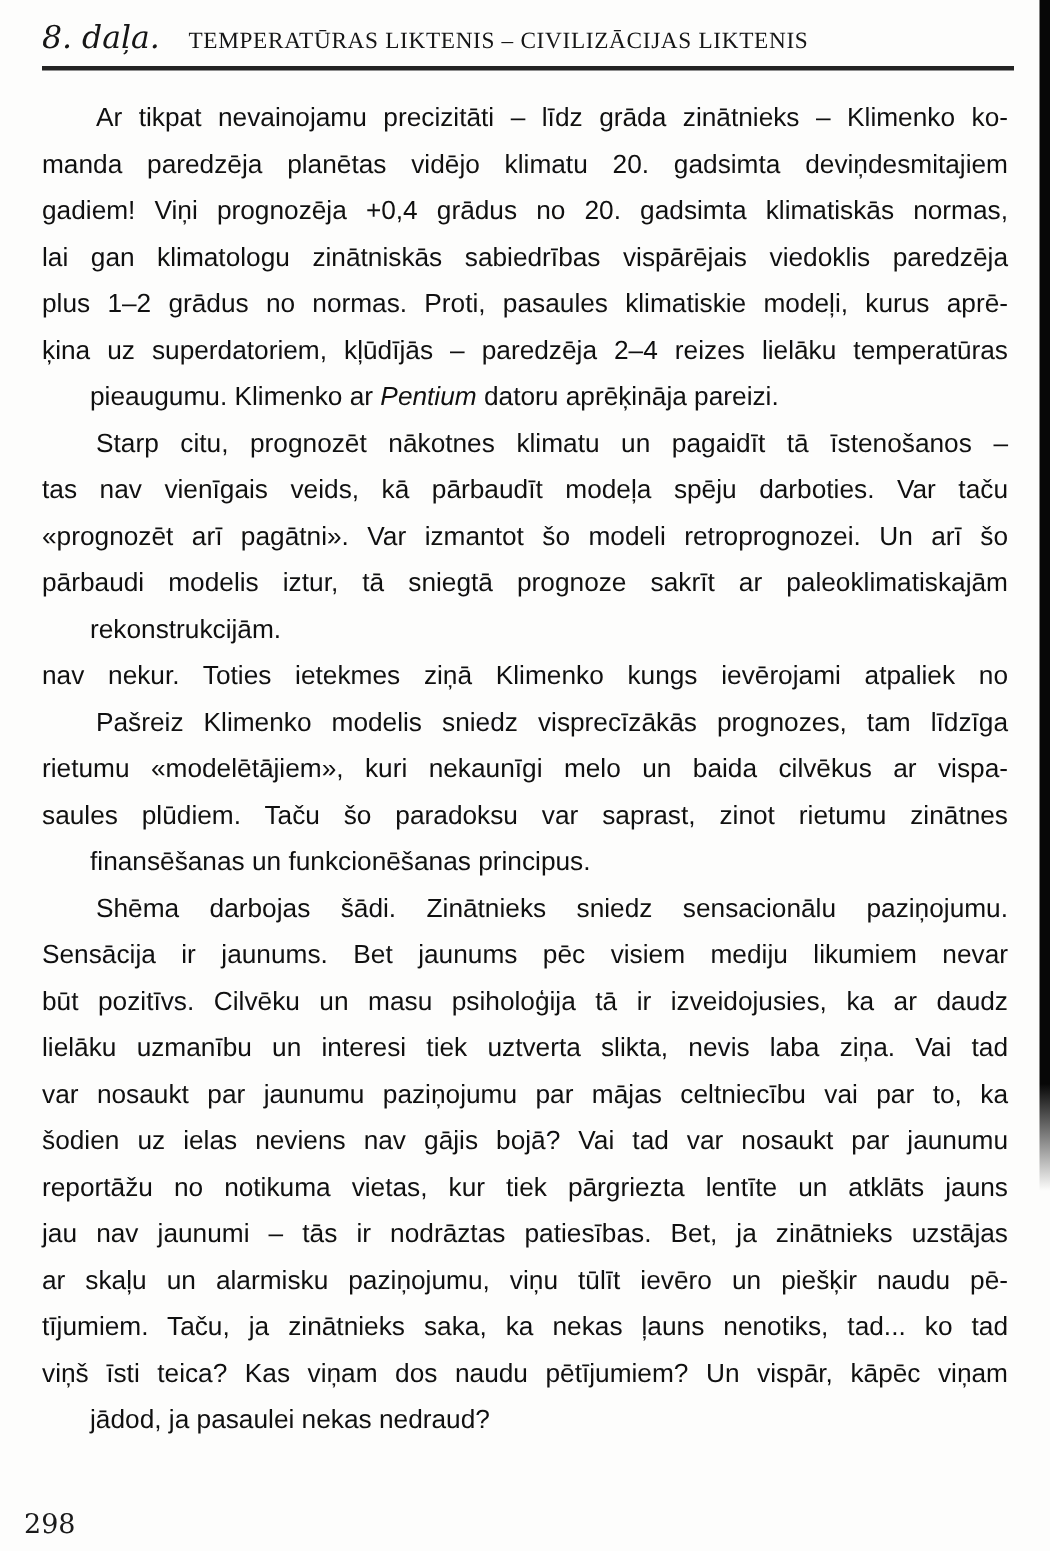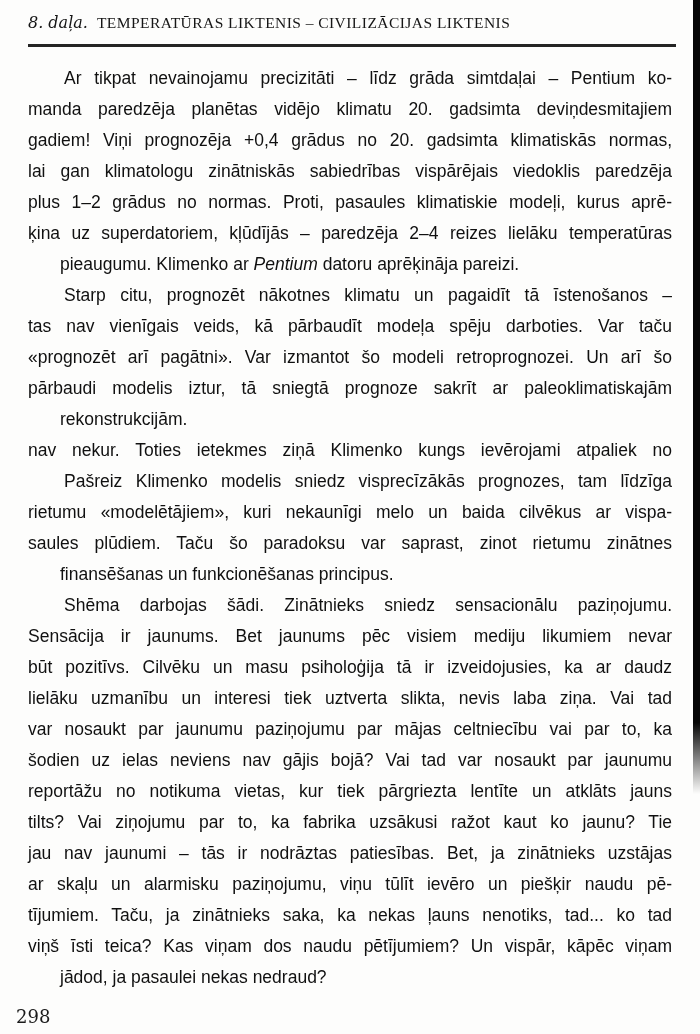--- a/index.html
+++ b/index.html
@@ -21,22 +21,22 @@
     left: 28px;
     top: 13px;
     width: 650px;
     white-space: nowrap;
     font-family: "Liberation Serif", serif;
     color: #161616;
   }
   .part-label {
     font-family: "DejaVu Serif", serif;
     font-style: italic;
-    font-size: 16px;
-    margin-right: 9px;
+    font-size: 21px;
+    margin-right: 19px;
   }
   .pg-title {
     font-family: "Liberation Serif", serif;
     font-size: 15.5px;
     letter-spacing: 0.45px;
   }
 
   .rule {
     position: absolute;
     left: 28px;
@@ -93,21 +93,21 @@
 
   <div class="pg-header">
     <span class="part-label">8. daļa.</span><span class="pg-title">TEMPERATŪRAS LIKTENIS – CIVILIZĀCIJAS LIKTENIS</span>
   </div>
 
   <div class="rule"></div>
 
   <div class="bodytext">
 
     <div class="para">
-      <span class="line first">Ar tikpat nevainojamu precizitāti – līdz grāda simtdaļai – Pentium ko-</span>
+      <span class="line first">Ar tikpat nevainojamu precizitāti – līdz grāda zinātnieks – Klimenko ko-</span>
       <span class="line">manda paredzēja planētas vidējo klimatu 20. gadsimta deviņdesmitajiem</span>
       <span class="line">gadiem! Viņi prognozēja +0,4 grādus no 20. gadsimta klimatiskās normas,</span>
       <span class="line">lai gan klimatologu zinātniskās sabiedrības vispārējais viedoklis paredzēja</span>
       <span class="line">plus 1–2 grādus no normas. Proti, pasaules klimatiskie modeļi, kurus aprē-</span>
       <span class="line">ķina uz superdatoriem, kļūdījās – paredzēja 2–4 reizes lielāku temperatūras</span>
       <span class="line last"><span>pieaugumu. Klimenko ar </span><i>Pentium</i><span> datoru aprēķināja pareizi.</span></span>
     </div>
 
     <div class="para">
       <span class="line first">Starp citu, prognozēt nākotnes klimatu un pagaidīt tā īstenošanos –</span>
@@ -126,21 +126,20 @@
     </div>
 
     <div class="para">
       <span class="line first">Shēma darbojas šādi. Zinātnieks sniedz sensacionālu paziņojumu.</span>
       <span class="line">Sensācija ir jaunums. Bet jaunums pēc visiem mediju likumiem nevar</span>
       <span class="line">būt pozitīvs. Cilvēku un masu psiholoģija tā ir izveidojusies, ka ar daudz</span>
       <span class="line">lielāku uzmanību un interesi tiek uztverta slikta, nevis laba ziņa. Vai tad</span>
       <span class="line">var nosaukt par jaunumu paziņojumu par mājas celtniecību vai par to, ka</span>
       <span class="line">šodien uz ielas neviens nav gājis bojā? Vai tad var nosaukt par jaunumu</span>
       <span class="line">reportāžu no notikuma vietas, kur tiek pārgriezta lentīte un atklāts jauns</span>
-      <span class="line">tilts? Vai ziņojumu par to, ka fabrika uzsākusi ražot kaut ko jaunu? Tie</span>
       <span class="line">jau nav jaunumi – tās ir nodrāztas patiesības. Bet, ja zinātnieks uzstājas</span>
       <span class="line">ar skaļu un alarmisku paziņojumu, viņu tūlīt ievēro un piešķir naudu pē-</span>
       <span class="line">tījumiem. Taču, ja zinātnieks saka, ka nekas ļauns nenotiks, tad... ko tad</span>
       <span class="line">viņš īsti teica? Kas viņam dos naudu pētījumiem? Un vispār, kāpēc viņam</span>
       <span class="line last">jādod, ja pasaulei nekas nedraud?</span>
     </div>
 
   </div>
 
   <div class="pagenum">298</div>

